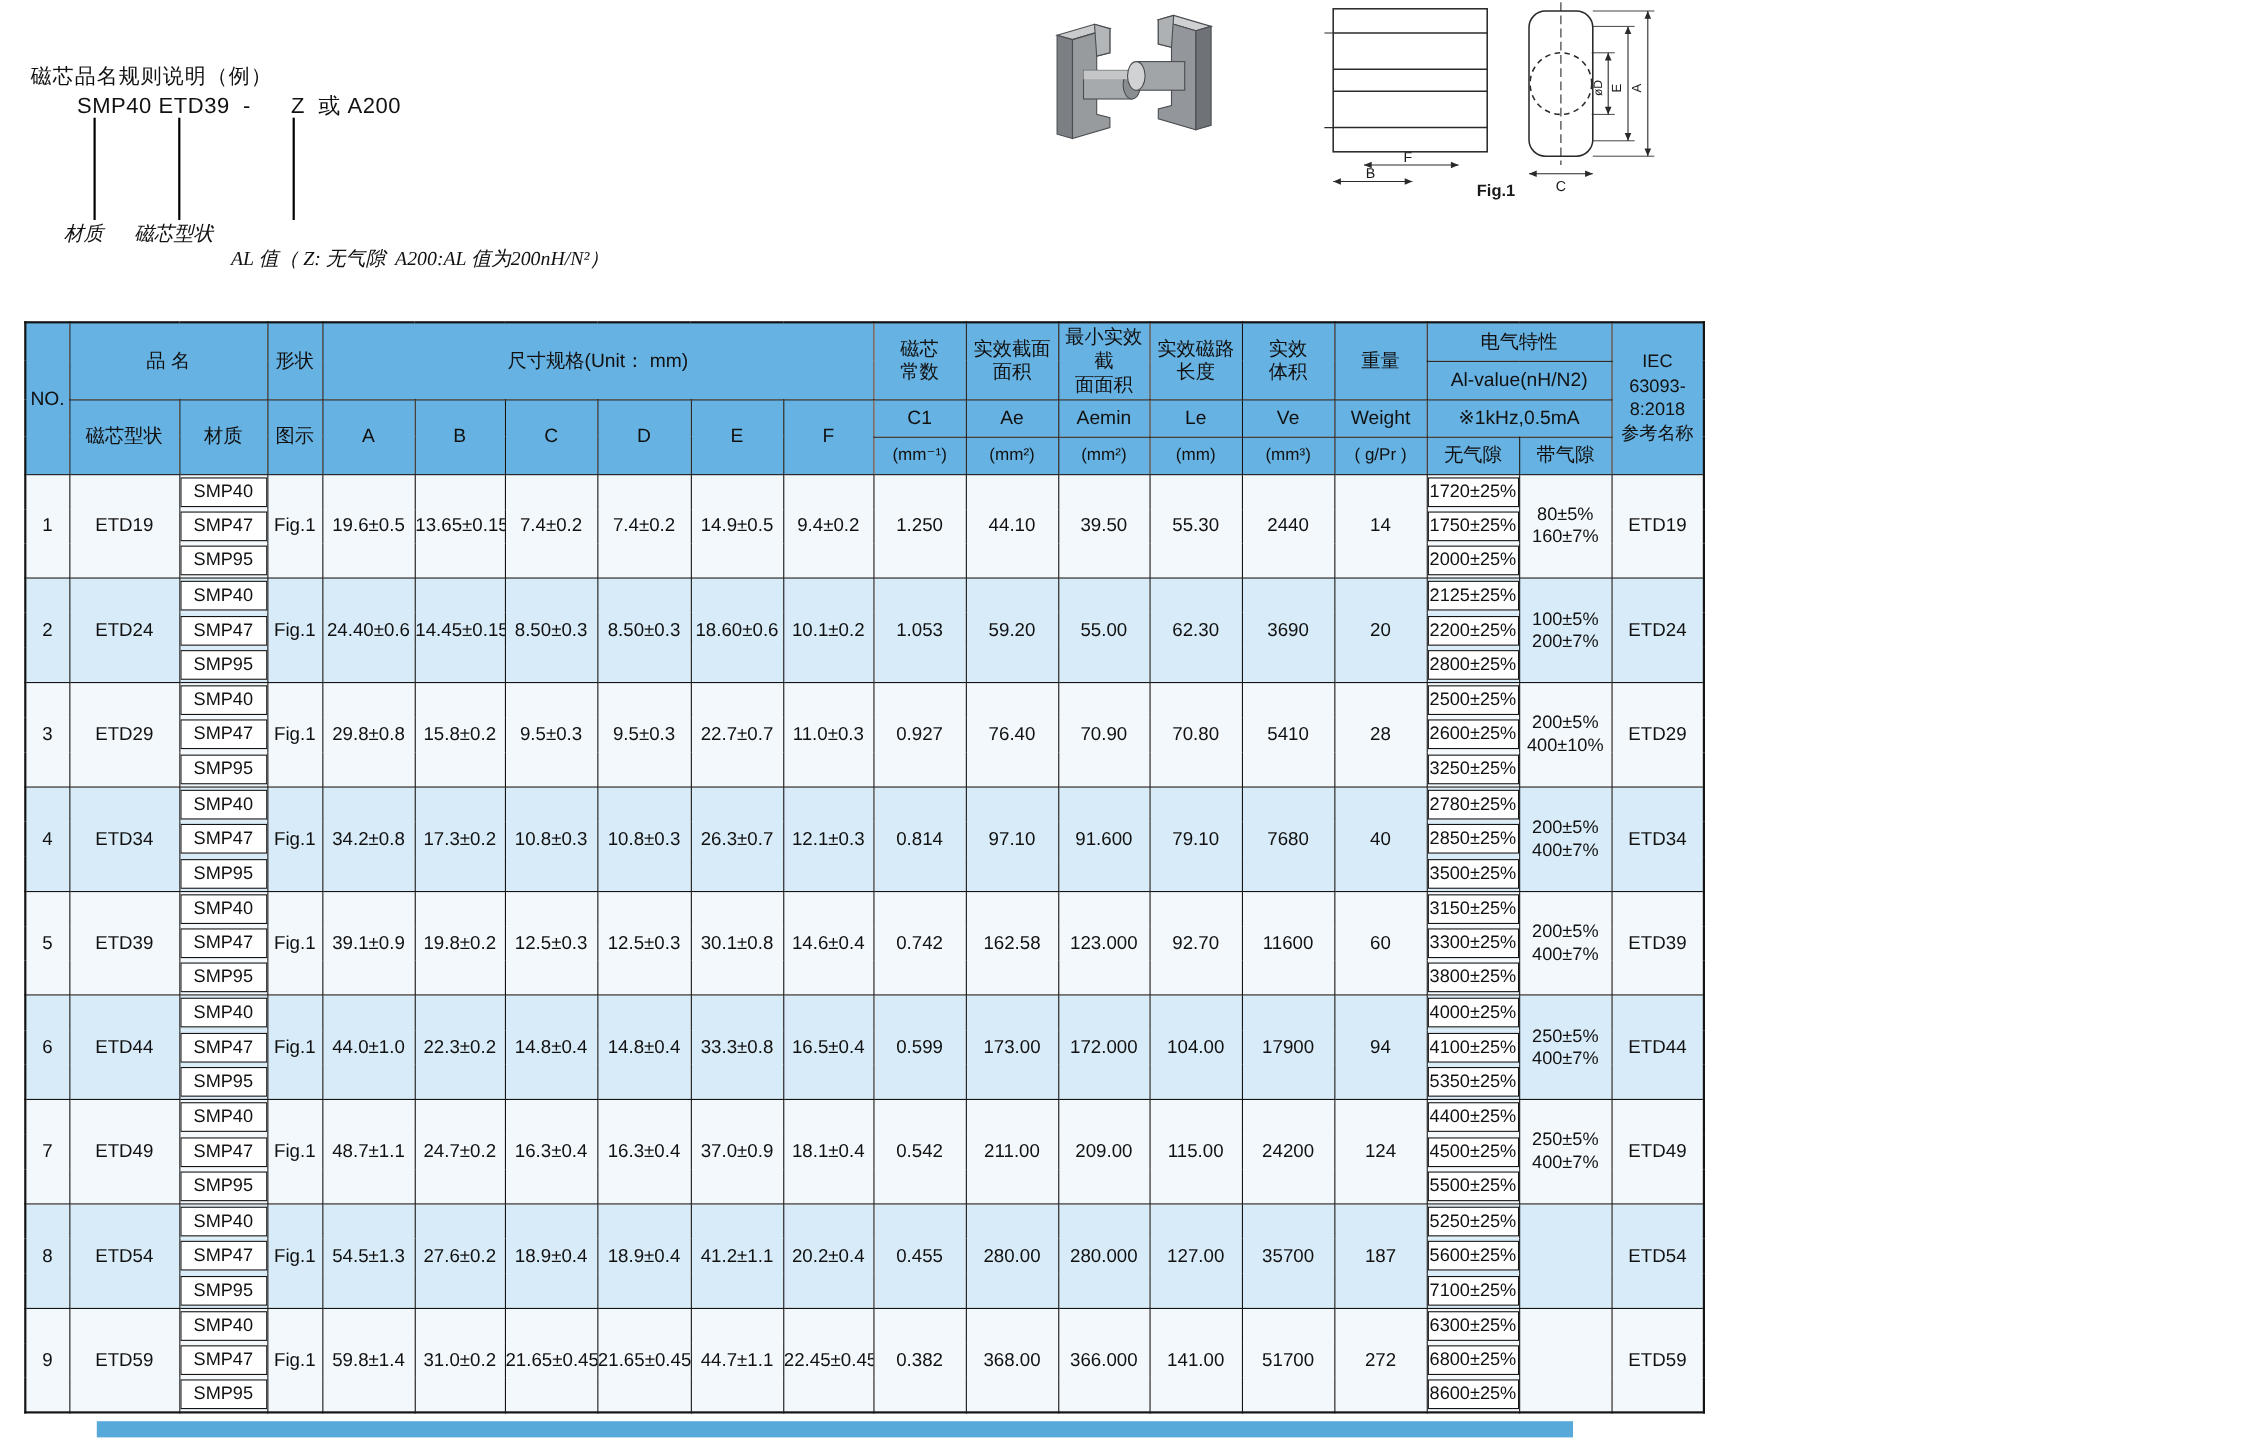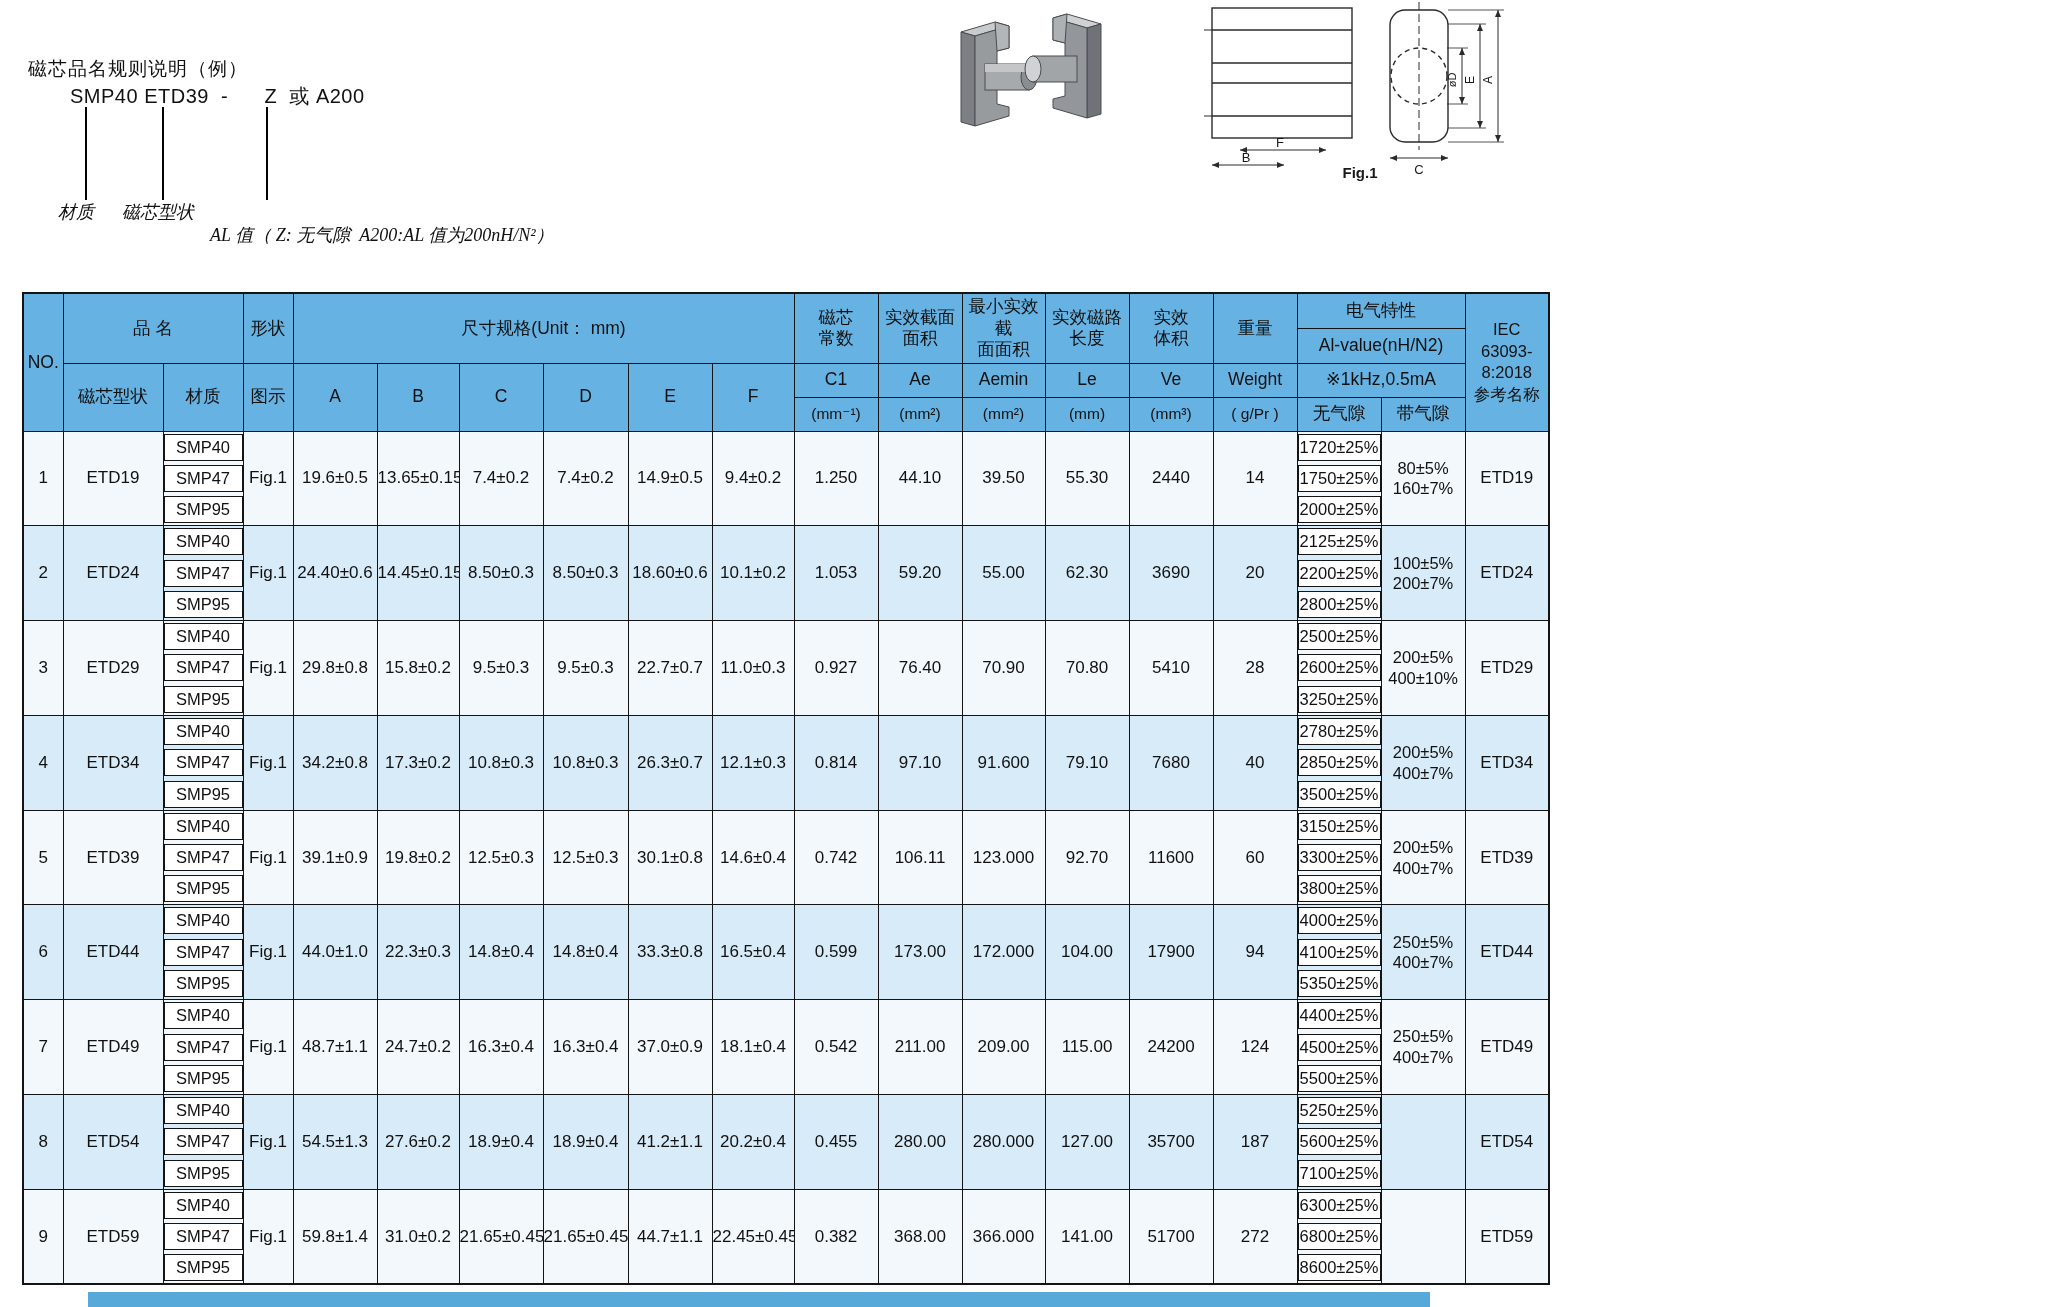--- a/index.html
+++ b/index.html
@@ -390,21 +390,21 @@
               <div class="box">SMP40</div>
             </td>
             <td rowspan="3">Fig.1</td>
             <td rowspan="3">39.1±0.9</td>
             <td rowspan="3">19.8±0.2</td>
             <td rowspan="3">12.5±0.3</td>
             <td rowspan="3">12.5±0.3</td>
             <td rowspan="3">30.1±0.8</td>
             <td rowspan="3">14.6±0.4</td>
             <td rowspan="3">0.742</td>
-            <td rowspan="3">106.11</td>
+            <td rowspan="3">162.58</td>
             <td rowspan="3">123.000</td>
             <td rowspan="3">92.70</td>
             <td rowspan="3">11600</td>
             <td rowspan="3">60</td>
             <td class="boxcell">
               <div class="box">3150±25%</div>
             </td>
             <td rowspan="3" class="prewrap">200±5%
 400±7%</td>
             <td rowspan="3">ETD39</td>
@@ -426,21 +426,21 @@
             </td>
           </tr>
           <tr class="even gstart">
             <td rowspan="3">6</td>
             <td rowspan="3">ETD44</td>
             <td class="boxcell">
               <div class="box">SMP40</div>
             </td>
             <td rowspan="3">Fig.1</td>
             <td rowspan="3">44.0±1.0</td>
-            <td rowspan="3">22.3±0.3</td>
+            <td rowspan="3">22.3±0.2</td>
             <td rowspan="3">14.8±0.4</td>
             <td rowspan="3">14.8±0.4</td>
             <td rowspan="3">33.3±0.8</td>
             <td rowspan="3">16.5±0.4</td>
             <td rowspan="3">0.599</td>
             <td rowspan="3">173.00</td>
             <td rowspan="3">172.000</td>
             <td rowspan="3">104.00</td>
             <td rowspan="3">17900</td>
             <td rowspan="3">94</td>

